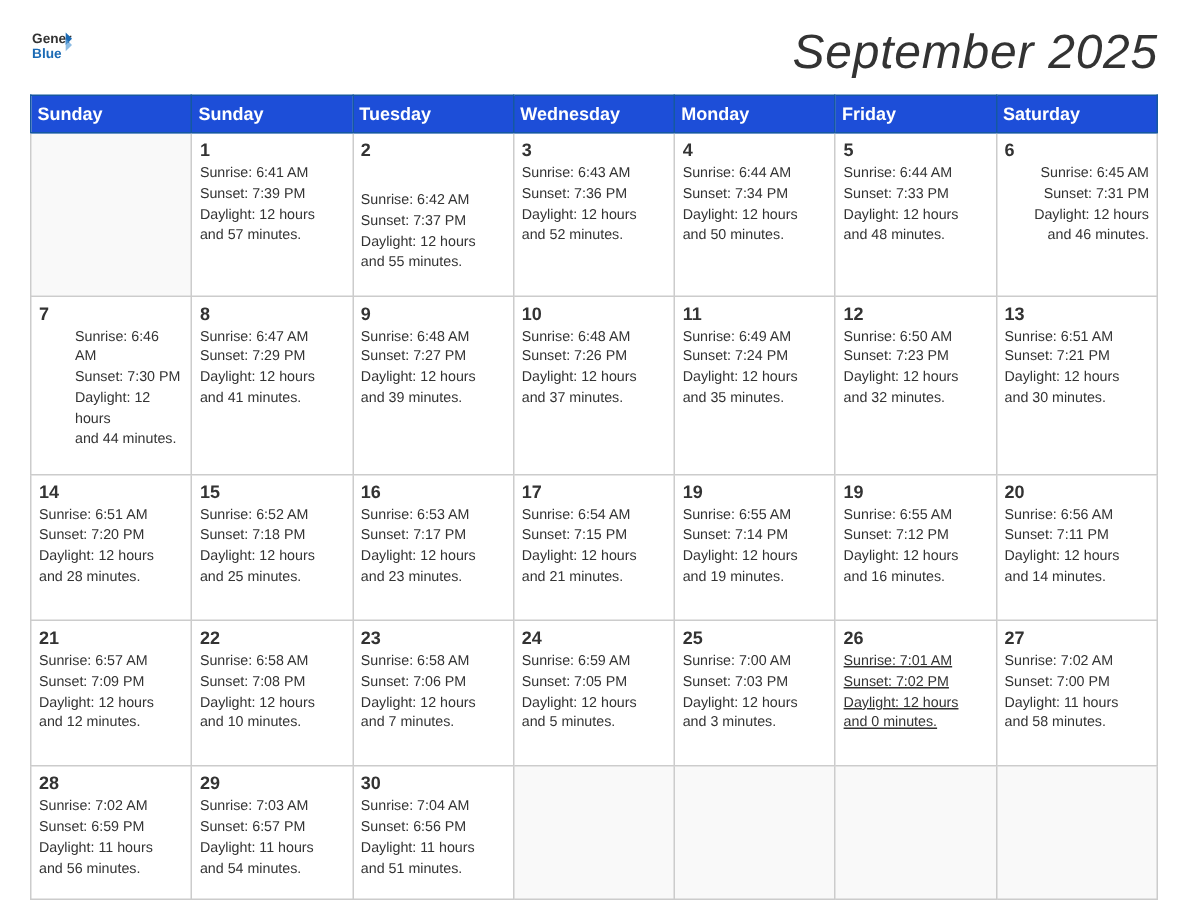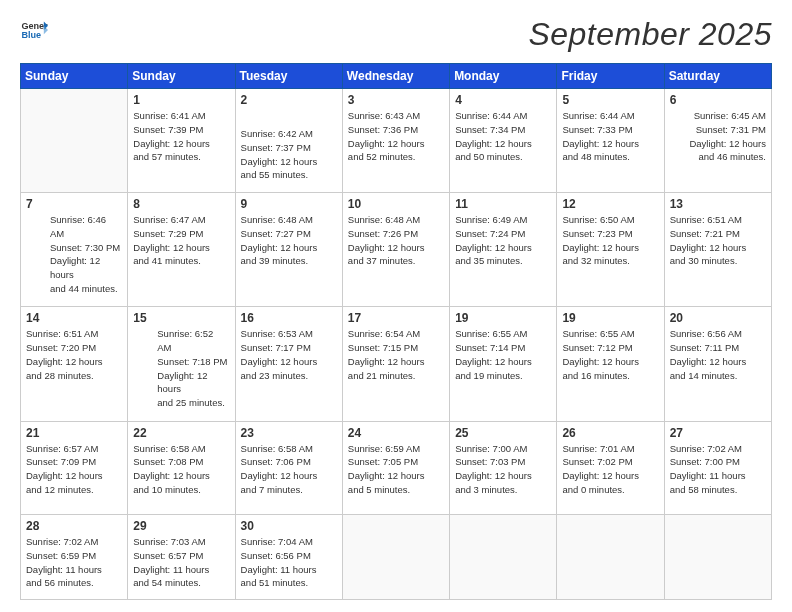--- a/index.html
+++ b/index.html
@@ -219,21 +219,21 @@
         <tr>
           <td>
             <span class="day-number">14</span>
             <div class="day-info" style="white-space: pre-line;">Sunrise: 6:51 AM
 Sunset: 7:20 PM
 Daylight: 12 hours
 and 28 minutes.</div>
           </td>
           <td>
             <span class="day-number">15</span>
-            <div class="day-info" style="white-space: pre-line; margin-left: 24px;">Sunrise: 6:52 AM
+            <div class="day-info" style="white-space: pre-line;">Sunrise: 6:52 AM
 Sunset: 7:18 PM
 Daylight: 12 hours
 and 25 minutes.</div>
           </td>
           <td>
             <span class="day-number">16</span>
             <div class="day-info" style="white-space: pre-line;">Sunrise: 6:53 AM
 Sunset: 7:17 PM
 Daylight: 12 hours
 and 23 minutes.</div>
@@ -298,21 +298,21 @@
           </td>
           <td>
             <span class="day-number">25</span>
             <div class="day-info" style="white-space: pre-line;">Sunrise: 7:00 AM
 Sunset: 7:03 PM
 Daylight: 12 hours
 and 3 minutes.</div>
           </td>
           <td>
             <span class="day-number">26</span>
-            <div class="day-info" style="white-space: pre-line;">Sunrise: 7:01 AM
+            <div class="day-info" style="white-space: pre-line; text-decoration: underline;">Sunrise: 7:01 AM
 Sunset: 7:02 PM
 Daylight: 12 hours
 and 0 minutes.</div>
           </td>
           <td>
             <span class="day-number">27</span>
             <div class="day-info" style="white-space: pre-line;">Sunrise: 7:02 AM
 Sunset: 7:00 PM
 Daylight: 11 hours
 and 58 minutes.</div>

